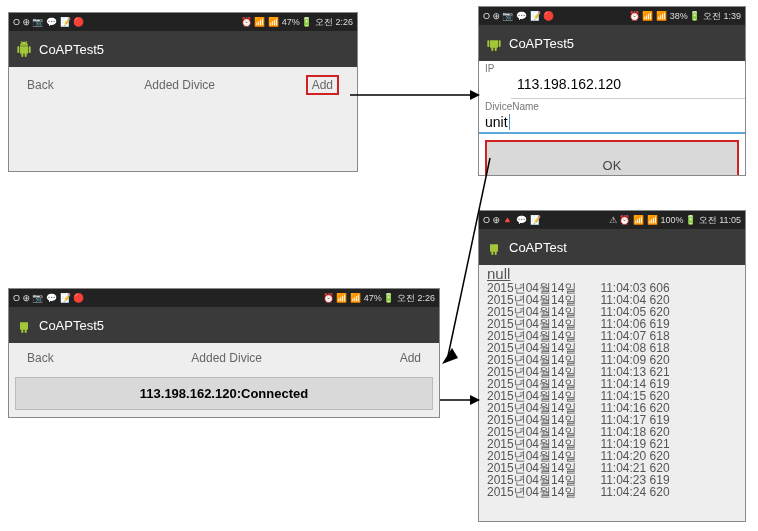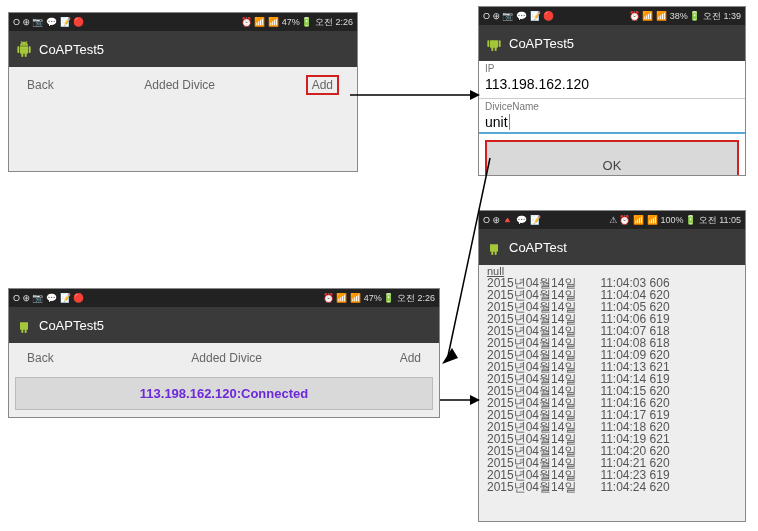--- a/index.html
+++ b/index.html
@@ -57,20 +57,21 @@
     .label-sm {
       color: #777;
       font-size: 10px;
       padding: 2px 6px 0 6px;
     }
     .bigtext {
       color: #000;
       font-size: 14px;
       padding: 2px 6px 6px 6px;
       border-bottom: 1px solid #ccc;
+      margin-left: 32px;
     }
     .cursor-input {
       color: #000;
       font-size: 14px;
       padding: 2px 6px 2px 6px;
       border-bottom: 2px solid #5aa8d8;
       position: relative;
     }
     .cursor-input::after {
       content: "";
@@ -90,21 +91,21 @@
       color: #444;
       margin: 6px;
     }
     .redbox { border: 2px solid #d02020; }
     .connected {
       background: #d9d9d9;
       border: 1px solid #bbb;
       text-align: center;
       padding: 8px;
       font-size: 13px;
-      color: #6d28d9;
+      color: #000000;
       margin: 4px 6px;
       font-weight: bold;
     }
     .logrow {
       display: flex;
       gap: 24px;
       font-size: 12px;
       color: #555;
       padding: 0 8px;
       line-height: 12px;
@@ -229,21 +230,21 @@
   </div>
   <div class="appbar">
     <span class="android-icon">
       <svg width="16" height="16" viewBox="0 0 24 24">
           <path fill="#a4c639" d="M6 18c0 .55.45 1 1 1h1v3.5c0 .83.67 1.5 1.5 1.5s1.5-.67 1.5-1.5V19h2v3.5c0 .83.67 1.5 1.5 1.5s1.5-.67 1.5-1.5V19h1c.55 0 1-.45 1-1V8H6v10z"></path>
         </svg>
     </span>
     <span>CoAPTest</span>
   </div>
   <div class="content">
-    <div style="padding:0 8px; font-size:11px; color:#555;text-decoration:underline;">null</div>
+    <div style="padding:0 8px; font-size:15px; color:#555;text-decoration:underline;">null</div>
     <div id="loglist">
         <div class="logrow">
           <span>2015년04월14일</span>
           <span>11:04:03 606</span>
         </div>
         <div class="logrow">
           <span>2015년04월14일</span>
           <span>11:04:04 620</span>
         </div>
         <div class="logrow">

